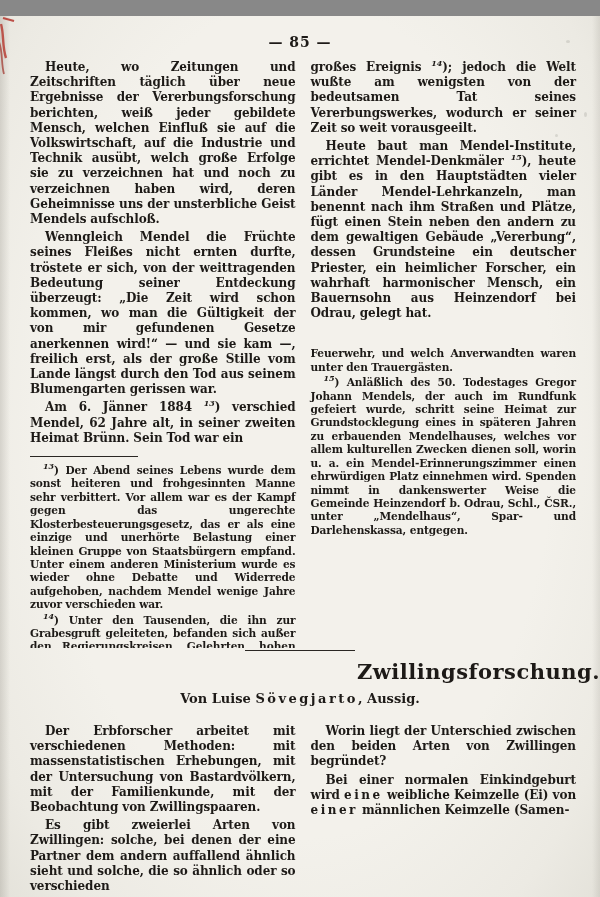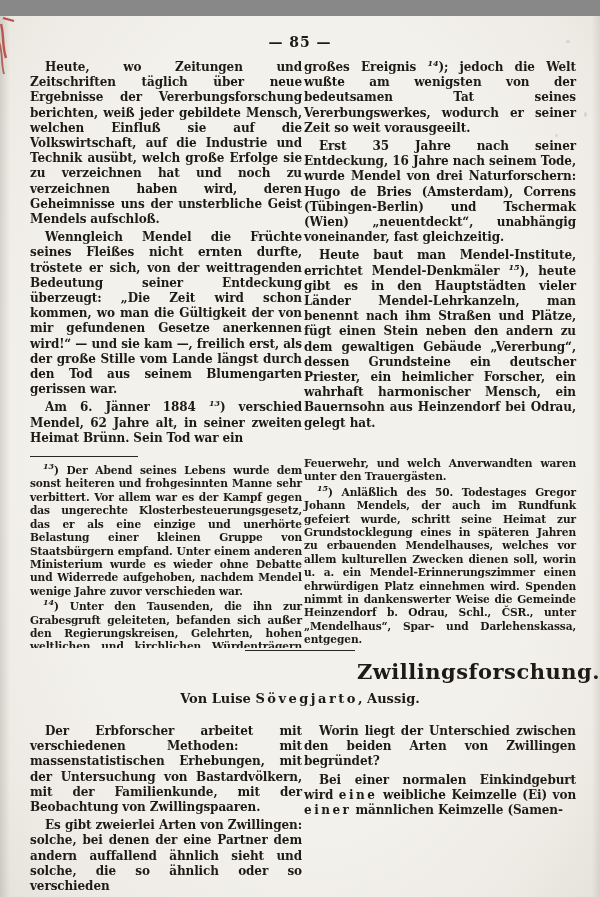--- a/index.html
+++ b/index.html
@@ -23,21 +23,21 @@
 
   .pen-marks{position:absolute;left:0;top:0;width:26px;height:80px;}
 
   .page-num{
     text-align:center;
     padding-top:18px;
     font-size:14px;
     letter-spacing:1px;
   }
 
-  .cols{display:flex;gap:2px;padding:10px 24px 0 30px;box-sizing:border-box;}
+  .cols{display:flex;gap:15px;padding:10px 24px 0 30px;box-sizing:border-box;}
   .col{flex:1 1 0;min-width:0;}
 
   .body-text p{
     margin:0 0 3px 0;
     font-size:12px;
     line-height:15.2px;
     text-align:justify;
     letter-spacing:-0.1px;
   }
   .body-text p.indent{text-indent:15px;}
@@ -108,21 +108,20 @@
       <hr class="fn-rule">
 
       <div class="footnotes">
         <p class="indent"><sup>13</sup><span>) Der Abend seines Lebens wurde dem sonst heiteren und frohgesinnten Manne sehr verbittert. Vor allem war es der Kampf gegen das ungerechte Klosterbesteuerungsgesetz, das er als eine einzige und unerhörte Belastung einer kleinen Gruppe von Staatsbürgern empfand. Unter einem anderen Ministerium wurde es wieder ohne Debatte und Widerrede aufgehoben, nachdem Mendel wenige Jahre zuvor verschieden war.</span></p>
         <p class="indent"><sup>14</sup><span>) Unter den Tausenden, die ihn zur Grabesgruft geleiteten, befanden sich außer den Regierungskreisen, Gelehrten, hohen weltlichen und kirchlichen Würdenträgern auch seine ferne Heimat Heinzendorf; seine Schöpfung, die</span></p>
       </div>
     </div>
 
     <div class="col body-text">
       <p><span>großes Ereignis </span><sup>14</sup><span>); jedoch die Welt wußte am wenigsten von der bedeutsamen Tat seines Vererbungswerkes, wodurch er seiner Zeit so weit vorausgeeilt.</span></p>
-      <p class="indent">Erst 35 Jahre nach seiner Entdeckung, 16 Jahre nach seinem Tode, wurde Mendel von drei Naturforschern: Hugo de Bries (Amsterdam), Correns (Tübingen-Berlin) und Tschermak (Wien) „neuentdeckt“, unabhängig voneinander, fast gleichzeitig.</p>
       <p class="indent"><span>Heute baut man Mendel-Institute, errichtet Mendel-Denkmäler </span><sup>15</sup><span>), heute gibt es in den Hauptstädten vieler Länder Mendel-Lehrkanzeln, man benennt nach ihm Straßen und Plätze, fügt einen Stein neben den andern zu dem gewaltigen Gebäude „Vererbung“, dessen Grundsteine ein deutscher Priester, ein heimlicher Forscher, ein wahrhaft harmonischer Mensch, ein Bauernsohn aus Heinzendorf bei Odrau, gelegt hat.</span></p>
 
       <div class="footnotes fn-cont-gap">
         <p>Feuerwehr, und welch Anverwandten waren unter den Trauergästen.</p>
         <p class="indent"><sup>15</sup><span>) Anläßlich des 50. Todestages Gregor Johann Mendels, der auch im Rundfunk gefeiert wurde, schritt seine Heimat zur Grundstocklegung eines in späteren Jahren zu erbauenden Mendelhauses, welches vor allem kulturellen Zwecken dienen soll, worin u. a. ein Mendel-Erinnerungszimmer einen ehrwürdigen Platz einnehmen wird. Spenden nimmt in dankenswerter Weise die Gemeinde Heinzendorf b. Odrau, Schl., ČSR., unter „Mendelhaus“, Spar- und Darlehenskassa, entgegen.</span></p>
       </div>
     </div>
   </div>
 
   <div class="article-head">

